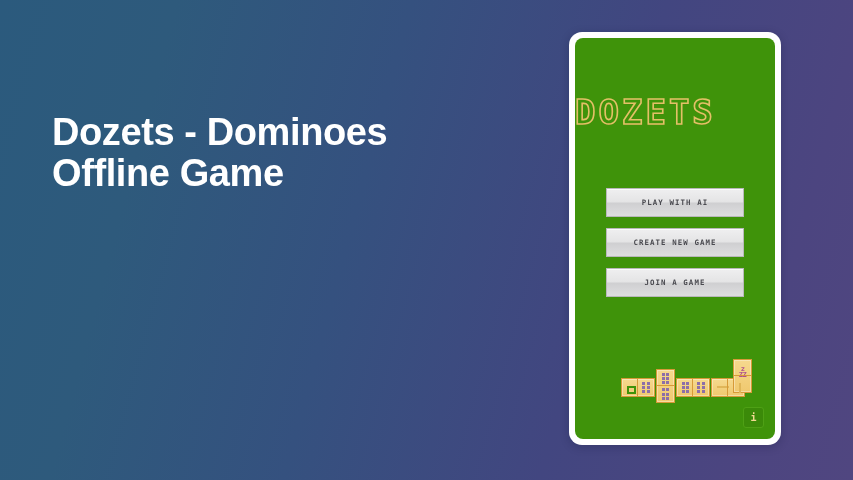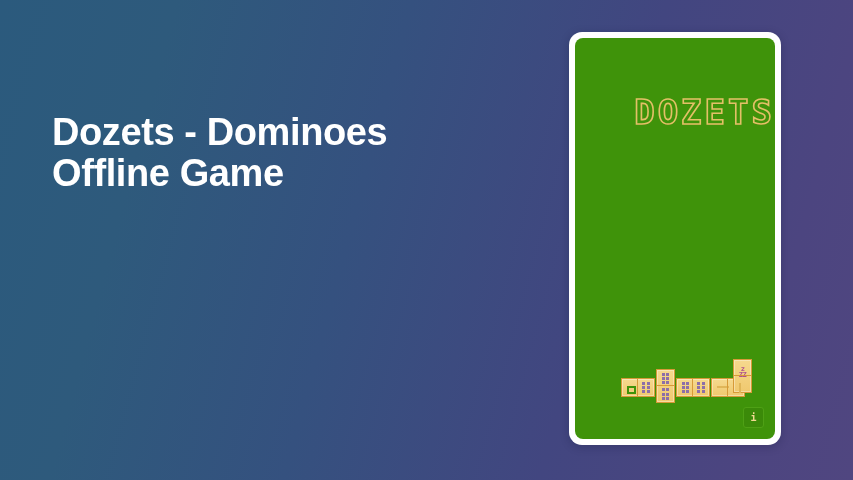--- a/index.html
+++ b/index.html
@@ -64,21 +64,21 @@
     background: #3f930a;
     border-radius: 8px;
     overflow: hidden;
   }
 
   
   .logo {
     position: absolute;
     left: 0; right: 0;
     top: 54px;
-    text-align: right;
+    text-align: left;
     font-family: "DejaVu Sans Mono", monospace;
     font-size: 34px;
     font-weight: bold;
     letter-spacing: 3px;
     color: #3f930a;
     -webkit-text-stroke: 1.6px #e3c067;
     text-shadow: 0 1px 0 rgba(120,70,10,0.25);
   }
 
   
@@ -179,20 +179,25 @@
 <div class="hero">
   <h1 class="hero-title">Dozets - Dominoes
 Offline Game</h1>
 </div>
 
 <div class="phone">
   <div class="screen">
 
     <div class="logo">DOZETS</div>
 
+    <div class="menu">
+      <div class="btn">PLAY WITH AI</div>
+      <div class="btn">CREATE NEW GAME</div>
+      <div class="btn">JOIN A GAME</div>
+    </div>
 
     <div class="dominoes">
 
       <div class="tile h" style="left:0px; top:22px;">
         <div class="half a">
           <div class="sqicon" style="grid-column:span 2"></div>
         </div>
         <div class="half b">
           <div class="pip"></div>
             <div class="pip"></div>

